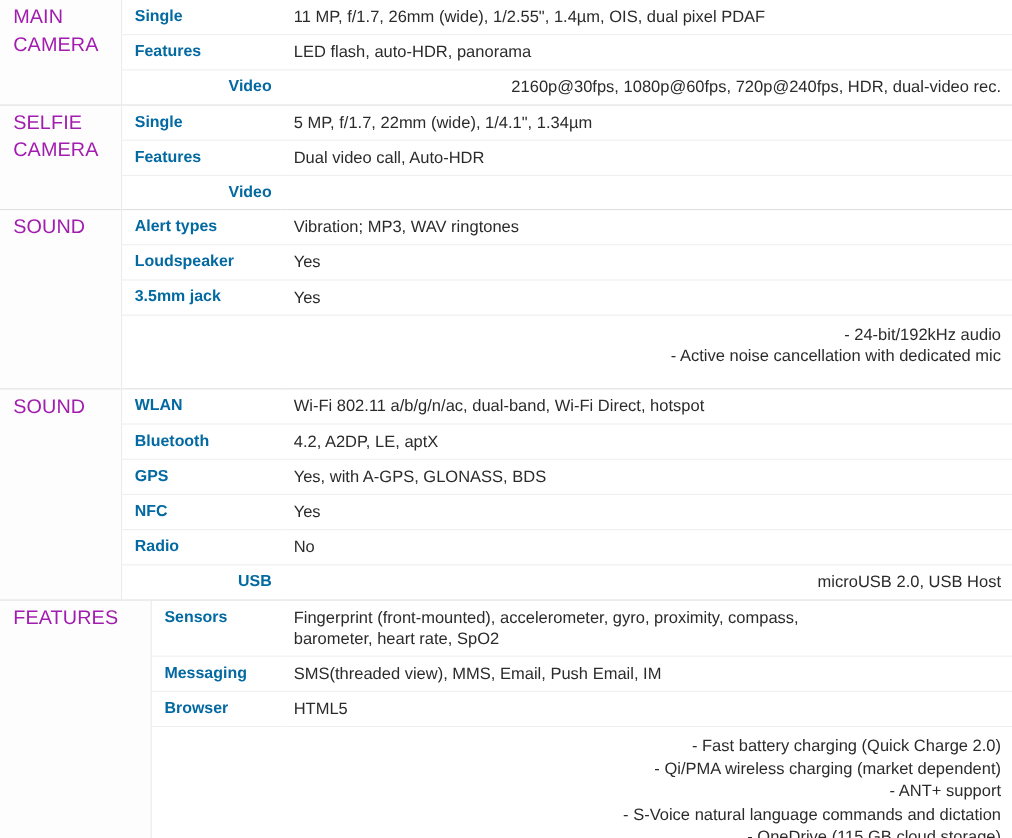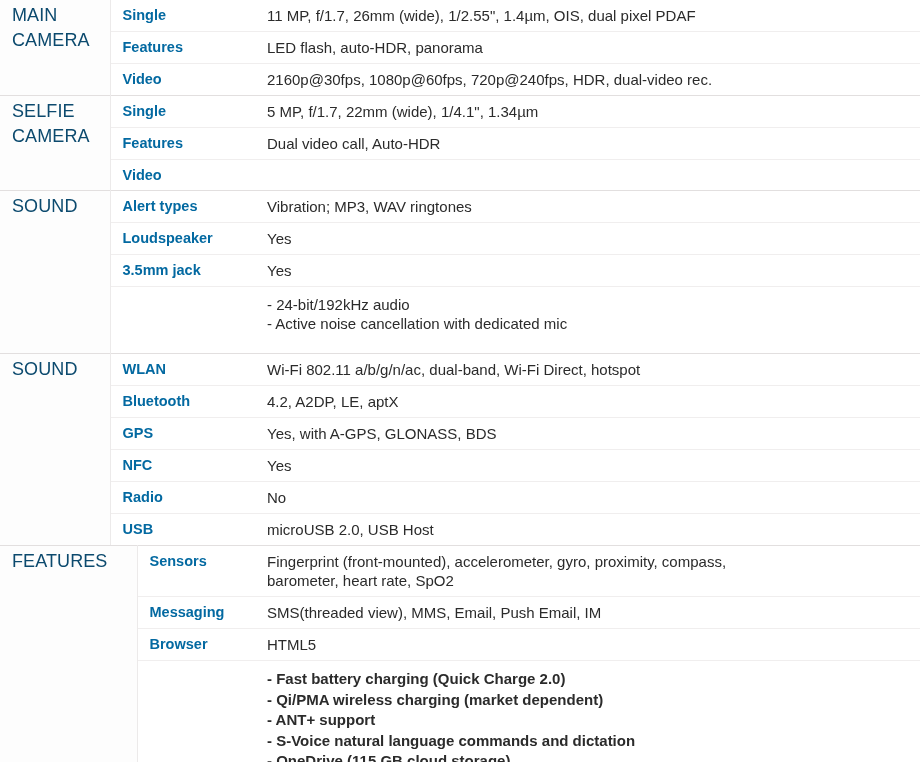--- a/index.html
+++ b/index.html
@@ -39,21 +39,21 @@
   col.c-label-narrow { width: 118px; }
 
   
   td {
     vertical-align: top;
     padding: 0;
     background: #ffffff;
   }
 
   .section-cell {
-    color: #0c4a6e;
+    color: #a21caf;
     font-size: 18px;
     line-height: 25px;
     padding: 3px 0 3px 12px;
     font-weight: 400;
     letter-spacing: 0.1px;
     vertical-align: top;
     border-right: 1px solid #eceaea;
     background: #fdfdfd;
   }
   .section-cell .sec-line { display: block; white-space: pre; }
@@ -73,40 +73,40 @@
     color: #2b2b2b;
     line-height: 19px;
     padding: 6px 10px 6px 12px;
     border-bottom: 1px solid #f0eeee;
   }
 
   
   tr.section-end .label-cell,
   tr.section-end .value-cell {
     border-bottom: none;
+    text-align: right;
   }
 
   
   tr.section-divider td {
     border-top: 1px solid #e2dfdf;
   }
 
   .multiline { white-space: pre-line; }
 
   .bullet-list {
     margin: 0;
     padding: 0;
     list-style: none;
   }
   .bullet-list li {
     font-size: 15px;
     line-height: 20.5px;
     color: #2b2b2b;
     white-space: nowrap;
-    font-weight: bold;
   }
 
   .empty-label { }
 
   .pad-top-block { padding-top: 8px; padding-bottom: 20px; }
 </style>
 </head>
 <body>
 
 <div id="spec-sheet">

